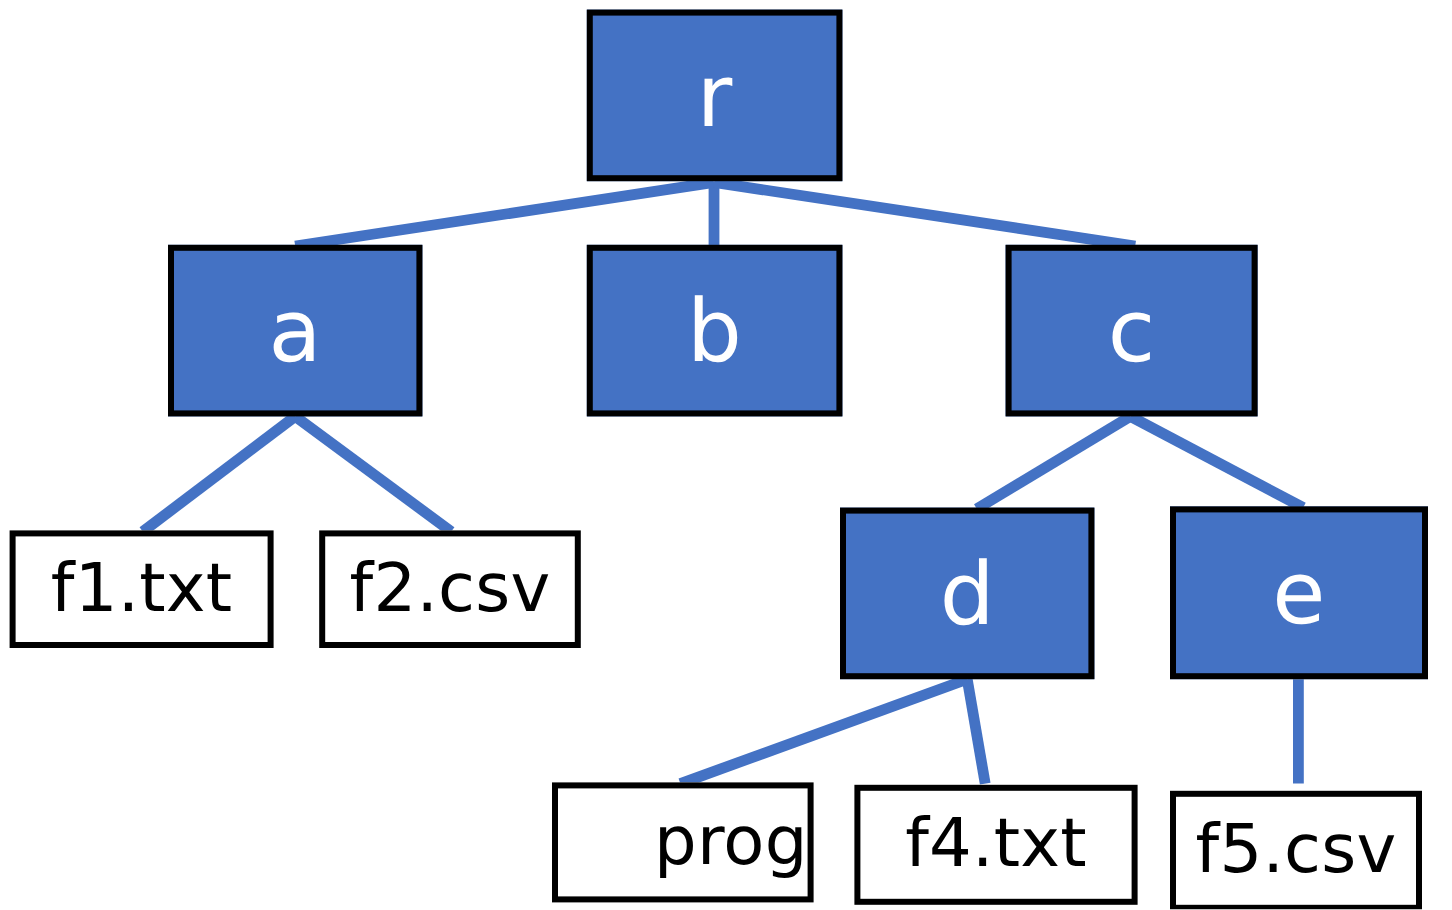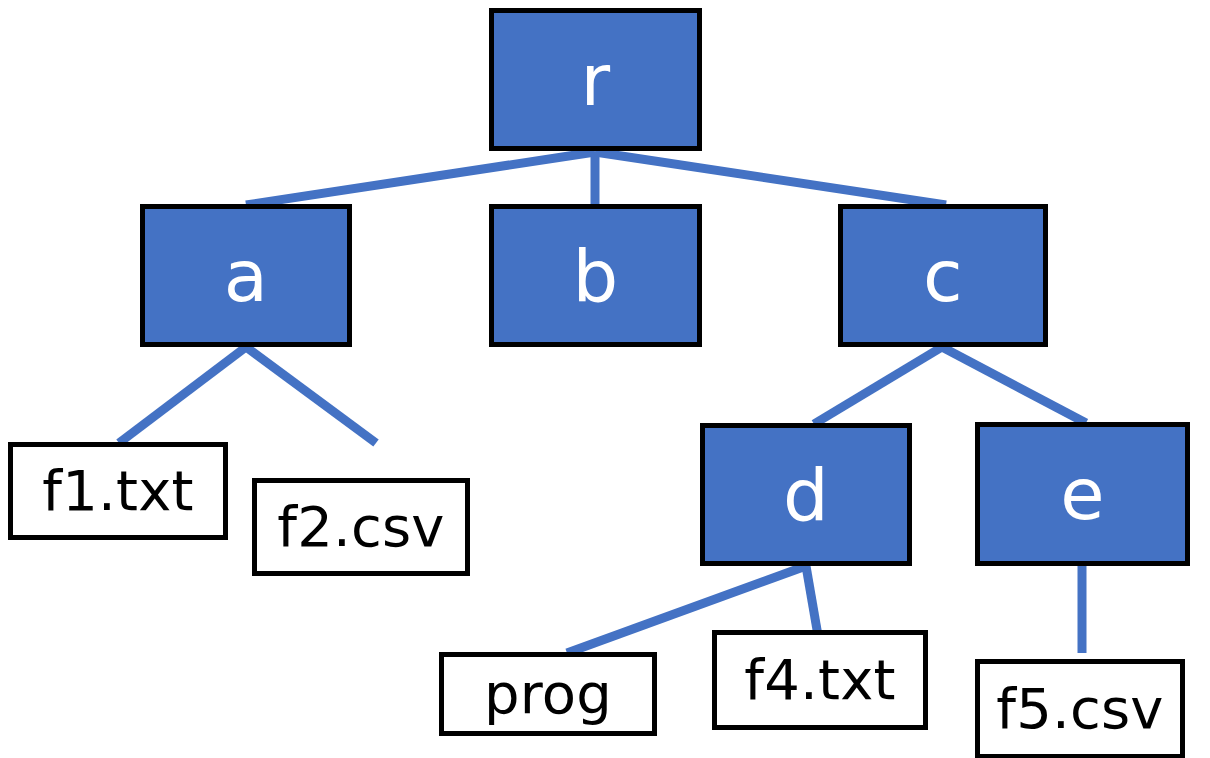--- a/index.html
+++ b/index.html
@@ -80,32 +80,32 @@
       </div>
       <div class="node node-dir" style="left: 489px; top: 204px; width: 213px; height: 143px;">
         <span class="node-label lbl-dir">b</span>
       </div>
       <div class="node node-dir" style="left: 838px; top: 204px; width: 210px; height: 143px;">
         <span class="node-label lbl-dir">c</span>
       </div>
       <div class="node node-file" style="left: 8px; top: 442px; width: 220px; height: 98px;">
         <span class="node-label lbl-file">f1.txt</span>
       </div>
-      <div class="node node-file" style="left: 252px; top: 442px; width: 218px; height: 98px; margin-top: 36px;">
+      <div class="node node-file" style="left: 266px; top: 442px; width: 218px; height: 98px;">
         <span class="node-label lbl-file">f2.csv</span>
       </div>
       <div class="node node-dir" style="left: 700px; top: 423px; width: 212px; height: 143px;">
         <span class="node-label lbl-dir">d</span>
       </div>
       <div class="node node-dir" style="left: 975px; top: 422px; width: 215px; height: 144px;">
         <span class="node-label lbl-dir">e</span>
       </div>
-      <div class="node node-file" style="left: 439px; top: 652px; width: 218px; height: 84px;">
+      <div class="node node-file" style="left: 460px; top: 652px; width: 218px; height: 100px; justify-content: flex-end;">
         <span class="node-label lbl-file">prog</span>
       </div>
-      <div class="node node-file" style="left: 712px; top: 630px; width: 216px; height: 100px;">
+      <div class="node node-file" style="left: 712px; top: 654px; width: 236px; height: 100px;">
         <span class="node-label lbl-file">f4.txt</span>
       </div>
       <div class="node node-file" style="left: 975px; top: 659px; width: 210px; height: 100px;">
         <span class="node-label lbl-file">f5.csv</span>
       </div>
     </div>
 </div>
 
 </body></html>

